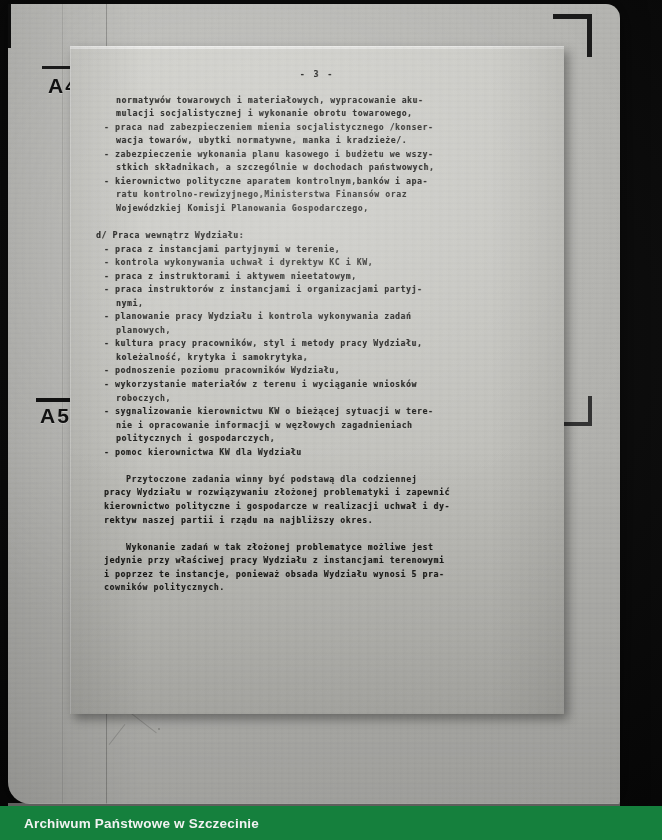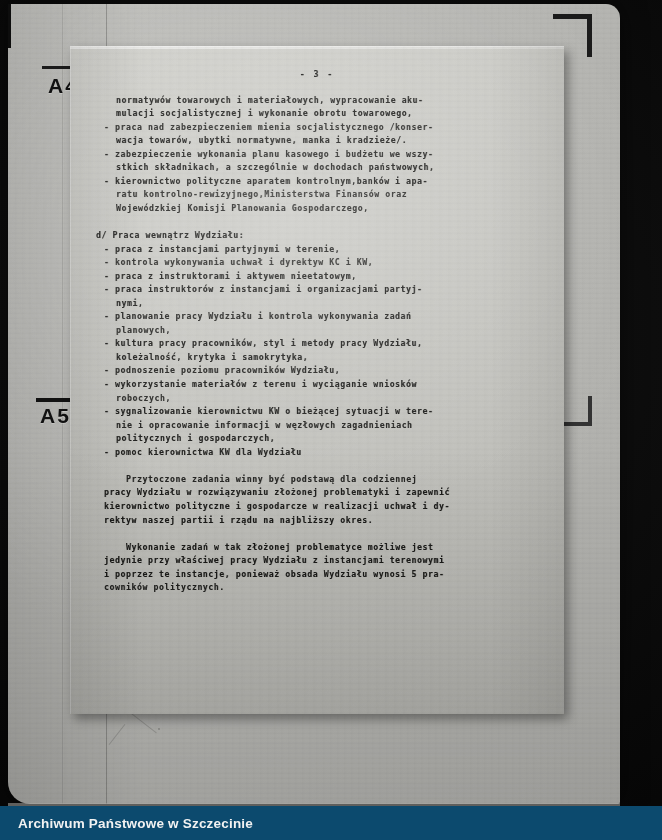--- a/index.html
+++ b/index.html
@@ -240,24 +240,24 @@
   .sc-2 { left: 96px; top: 730px; width: 26px; height: 1px; transform: rotate(-52deg); }
   .sc-3 { left: 236px; top: 692px; width: 40px; height: 1px; transform: rotate(-41deg); }
 
   
   .watermark-bar {
     position: absolute;
     left: 0;
     right: 0;
     bottom: 0;
     height: 34px;
-    background: #0c4a6e;
+    background: #15803d;
     display: flex;
     align-items: center;
-    padding-left: 18px;
+    padding-left: 24px;
   }
   .watermark-text {
     color: #f2f2f2;
     font-family: "Liberation Sans", sans-serif;
     font-size: 13.5px;
     font-weight: 700;
     letter-spacing: 0.2px;
   }
 
   

